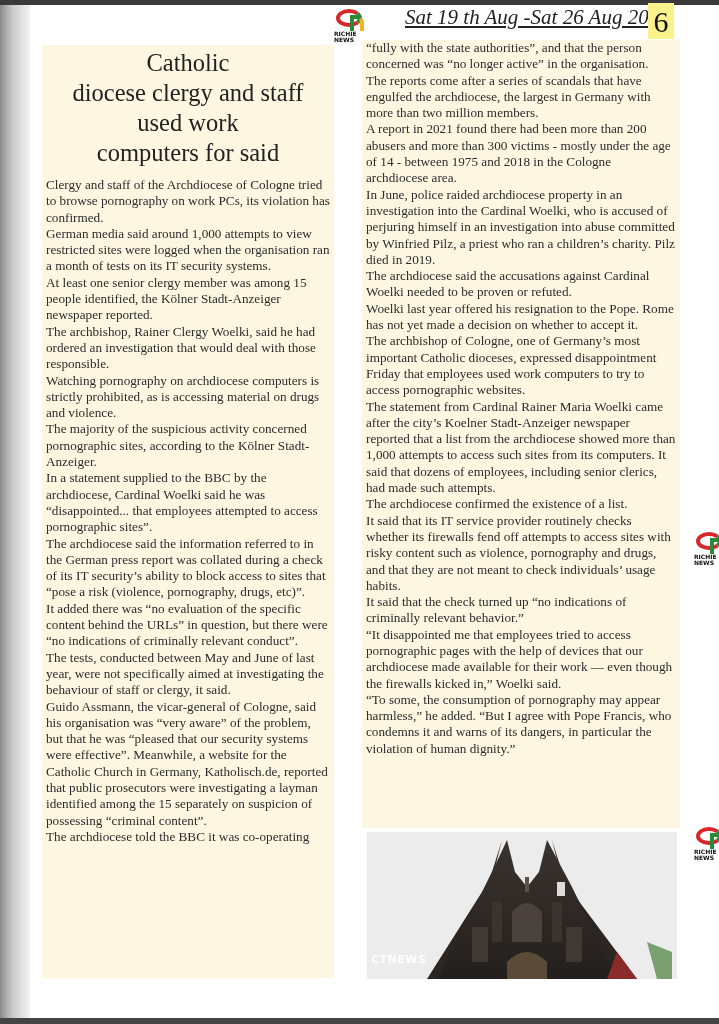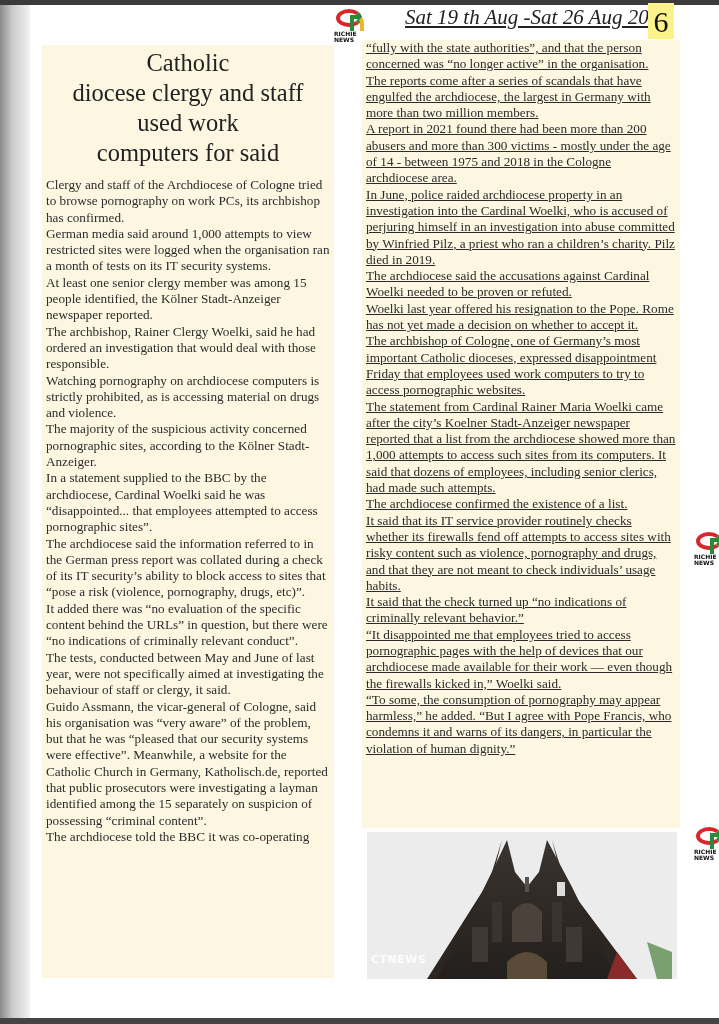--- a/index.html
+++ b/index.html
@@ -9,21 +9,21 @@
   .leftshade { position:absolute; left:0; top:5px; width:30px; height:1013px; background:linear-gradient(to right,#8a8a8a,#c9c9c9 40%,#f2f2f2); }
   .page { position:absolute; left:30px; top:5px; width:689px; height:1013px; background:#fff; }
   .logo { position:absolute; width:36px; height:36px; }
   .logo .ring { position:absolute; left:2px; top:2px; width:26px; height:18px; border-radius:50%; border:4px solid #d8262a; border-right-color:#2a8a3a; box-sizing:border-box; }
   .logo .r { position:absolute; left:16px; top:8px; width:14px; height:16px; border-left:4px solid #2a8a3a; border-top:4px solid #2a8a3a; border-right:4px solid #f0b429; border-radius:0 8px 0 0; box-sizing:border-box; }
   .logo .txt { position:absolute; left:0; top:24px; font-family:"DejaVu Sans",sans-serif; font-size:6px; font-weight:bold; line-height:6px; color:#111; }
   .date { position:absolute; left:405px; top:5px; font-family:"Liberation Serif",serif; font-style:italic; font-size:21px; color:#222; text-decoration:underline; }
   .pagenum { position:absolute; left:648px; top:3px; width:26px; height:36px; background:#fbf28c; font-size:30px; color:#111; text-align:center; line-height:38px; }
   .col { position:absolute; background:#fdf7e2; color:#2b2b2b; font-size:13.2px; line-height:16.3px; }
   .col1 { left:42px; top:45px; width:292px; height:933px; padding:0 4px; box-sizing:border-box; }
-  .col2 { left:362px; top:40px; width:318px; height:788px; padding:0 4px; box-sizing:border-box;text-decoration:underline; }
+  .col2 { left:362px; top:40px; width:318px; height:788px; padding:0 4px; box-sizing:border-box; }
   .headline { font-size:24.5px; line-height:30px; text-align:center; color:#222; padding-top:3px; margin-bottom:9px; }
   .headline div { white-space:nowrap; }
   .para { margin:0; }
   .photo { position:absolute; left:367px; top:832px; width:310px; height:147px; overflow:hidden; background:linear-gradient(#f2f2f2,#e8e8e8); }
   .photo svg { display:block; }
   .watermark { position:absolute; left:4px; top:121px; font-family:"DejaVu Sans",sans-serif; font-weight:bold; font-size:11px; color:#fff; letter-spacing:0.5px; opacity:.9; }
 </style>
 </head>
 <body>
 
@@ -52,21 +52,21 @@
   <div class="txt"><span>RICHIE</span><br><span>NEWS</span></div>
 </div>
 
 <div class="col col1">
   <div class="headline">
     <div>Catholic</div>
     <div>diocese clergy and staff</div>
     <div>used work</div>
     <div>computers for said</div>
   </div>
-  <p class="para">Clergy and staff of the Archdiocese of Cologne tried to browse pornography on work PCs, its archbishop has confirmed.</p>
+  <p class="para">Clergy and staff of the Archdiocese of Cologne tried to browse pornography on work PCs, its violation has confirmed.</p>
   <p class="para">German media said around 1,000 attempts to view restricted sites were logged when the organisation ran a month of tests on its IT security systems.</p>
   <p class="para">At least one senior clergy member was among 15 people identified, the Kölner Stadt-Anzeiger newspaper reported.</p>
   <p class="para">The archbishop, Rainer Clergy Woelki, said he had ordered an investigation that would deal with those responsible.</p>
   <p class="para">Watching pornography on archdiocese computers is strictly prohibited, as is accessing material on drugs and violence.</p>
   <p class="para">The majority of the suspicious activity concerned pornographic sites, according to the Kölner Stadt-Anzeiger.</p>
   <p class="para">In a statement supplied to the BBC by the archdiocese, Cardinal Woelki said he was “disappointed... that employees attempted to access pornographic sites”.</p>
   <p class="para">The archdiocese said the information referred to in the German press report was collated during a check of its IT security’s ability to block access to sites that “pose a risk (violence, pornography, drugs, etc)”.</p>
   <p class="para">It added there was “no evaluation of the specific content behind the URLs” in question, but there were “no indications of criminally relevant conduct”.</p>
   <p class="para">The tests, conducted between May and June of last year, were not specifically aimed at investigating the behaviour of staff or clergy, it said.</p>
   <p class="para">Guido Assmann, the vicar-general of Cologne, said his organisation was “very aware” of the problem, but that he was “pleased that our security systems were effective”. Meanwhile, a website for the Catholic Church in Germany, Katholisch.de, reported that public prosecutors were investigating a layman identified among the 15 separately on suspicion of possessing “criminal content”.</p>

